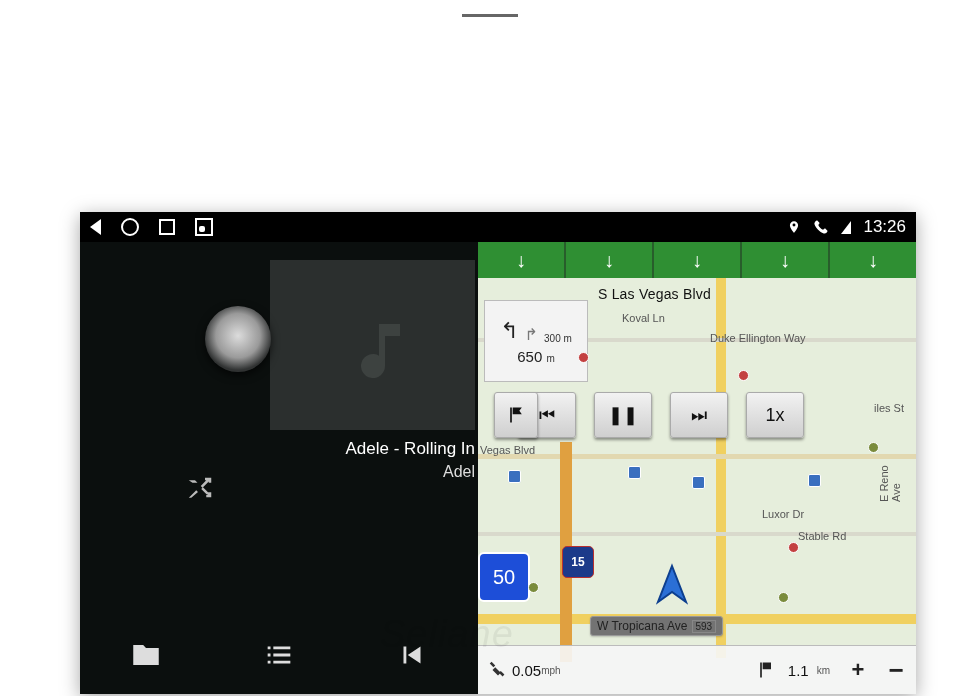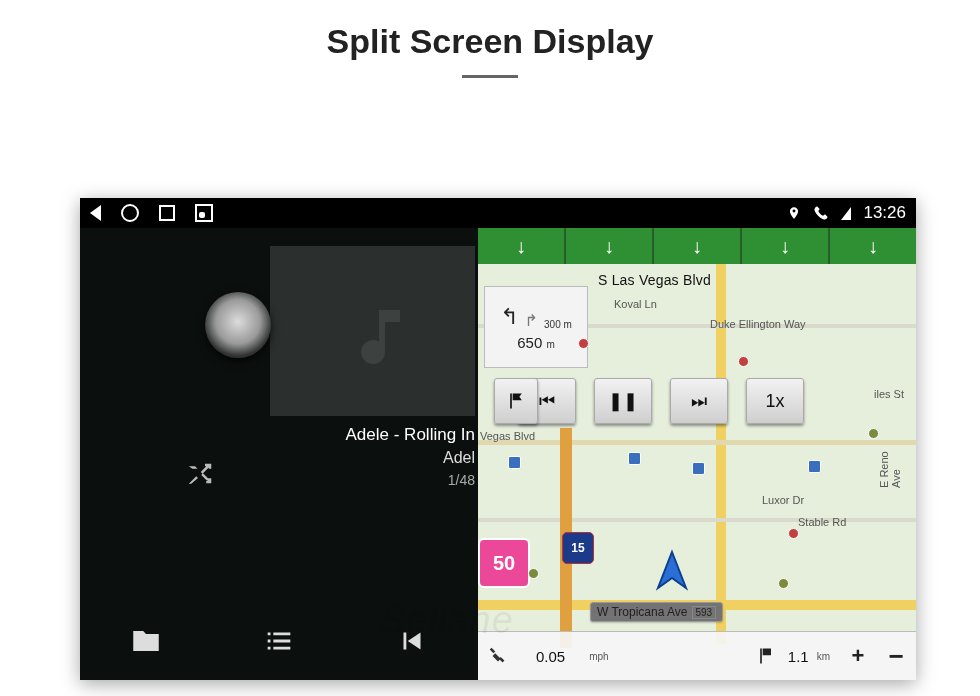--- a/index.html
+++ b/index.html
@@ -44,45 +44,44 @@
 .darrow{color:#fff;font-size:20px}
 .road{position:absolute;left:120px;top:44px;color:#111;font-size:14px;font-weight:500;letter-spacing:.2px}
 .turnbox{position:absolute;left:6px;top:58px;width:102px;height:80px;background:#f3f3f3;border:1px solid #bbb;display:flex;flex-direction:column;align-items:center;justify-content:center}
 .turnbox .arrows{display:flex;gap:6px;color:#222;font-size:22px;align-items:flex-end}
 .turnbox .dist{font-size:15px;color:#222;margin-top:4px}
 .minitxt{font-size:10px;color:#333}
 .ctrlrow{position:absolute;left:40px;top:150px;display:flex;gap:18px}
 .ctrl{width:56px;height:44px;background:linear-gradient(#f2f2f2,#cfcfcf);border:1px solid #aaa;border-radius:3px;display:flex;align-items:center;justify-content:center;font-size:18px;color:#111;box-shadow:0 2px 3px rgba(0,0,0,.4)}
 .speed{position:absolute;left:0;top:246px;width:48px;height:54px;background:#fff;border:3px solid #111;border-radius:4px;text-align:center;font-size:8px;padding-top:2px;line-height:1.1}
 .speed .num{font-size:20px;font-weight:700}
-.shield{position:absolute;left:0;top:310px;width:48px;height:46px;background:#ec4899;border:2px solid #fff;border-radius:6px;display:flex;align-items:center;justify-content:center;color:#fff;font-weight:700;font-size:20px}
+.shield{position:absolute;left:0;top:310px;width:48px;height:46px;background:#1d4ed8;border:2px solid #fff;border-radius:6px;display:flex;align-items:center;justify-content:center;color:#fff;font-weight:400;font-size:20px}
 .i15{position:absolute;left:84px;top:304px;width:30px;height:30px;background:#1c3a8a;border:1px solid #b83030;border-radius:5px;color:#fff;font-size:12px;font-weight:700;display:flex;align-items:center;justify-content:center}
 .navarrow{position:absolute;left:170px;top:320px;width:48px;height:48px}
 .labelpill{position:absolute;background:#737373;border:1px solid #999;border-radius:3px;font-size:12px;padding:2px 6px;color:#222;box-shadow:0 1px 2px rgba(0,0,0,.2)}
 .trop{left:112px;top:374px}
 .trop .num2{border:1px solid #888;padding:0 3px;margin-left:4px;font-size:10px}
 .hotel{position:absolute;width:11px;height:11px;background:#3a6fbf;border:1px solid #fff;border-radius:2px}
 .poi{position:absolute;width:9px;height:9px;background:#7a8b3c;border:1px solid #fff;border-radius:50%}
 .redpoi{position:absolute;width:9px;height:9px;background:#c34040;border:1px solid #fff;border-radius:50%}
 .roadline{position:absolute;background:#f0d060;height:10px}
 .roadv{position:absolute;background:#f0d060;width:10px}
 .minor{position:absolute;background:#d9d9cc;height:4px}
 .bottombar{position:absolute;left:0;right:0;bottom:0;height:48px;background:rgba(245,245,245,.92);border-top:1px solid #bbb;display:flex;align-items:center}
-.bbLeft{display:flex;align-items:center;gap:24px;padding-left:6px;color:#111;font-size:15px}
+.bbLeft{display:flex;align-items:center;gap:0;padding-left:6px;color:#111;font-size:15px}
 .bbMid{margin-left:auto;display:flex;align-items:center;gap:8px;color:#111;font-size:15px}
 .bbRight{margin-left:14px;margin-right:6px;display:flex;align-items:center;gap:10px}
 .bbico{width:28px;height:28px;display:flex;align-items:center;justify-content:center;color:#222}
 .watermark{position:absolute;left:300px;bottom:38px;font-size:38px;color:rgba(0,0,0,.06);font-weight:400;letter-spacing:1px;font-style:italic}
 .tinytxt{position:absolute;font-size:11px;color:#555}
 </style>
 </head>
 <body>
 <div class="wrap">
 
-<div class="title">Split Screen Display</div>
 <div class="hr"></div>
 
 <div class="device">
 
   <div class="statusbar">
     <div class="sbLeft">
       <div class="tri-back"></div>
       <div class="circ"></div>
       <div class="sq"></div>
       <div class="imgico"></div>
@@ -106,21 +105,20 @@
         <div class="note">
           <svg viewBox="0 0 24 24" width="72" height="72">
                 <path d="M12 3v10.55A4 4 0 1014 17V7h5V3h-7z"></path>
               </svg>
         </div>
       </div>
       <div class="knob"></div>
       <div class="track">
         <div>Adele - Rolling In</div>
         <div class="t2">Adel</div>
-        <div class="t3">1/48</div>
       </div>
       <div class="shuffle">
         <svg width="30" height="30" viewBox="0 0 24 24" fill="#bbb">
               <path d="M17 3h4v4h-2V6l-5 5-1.4-1.4L17 5h-1V3zM3 5h5l2 2H6L3 5zm14 11l-4-4 1.4-1.4 4 4H21v4h-4v-2h1l.0-.6zM3 19l6-6 1.4 1.4L5 19H3z"></path>
             </svg>
       </div>
       <div class="musicbtm">
         <div class="cell">
           <svg width="34" height="34" viewBox="0 0 24 24" fill="#ddd">
                 <path d="M3 5h7l2 2h9v12H3V5z"></path>
@@ -168,21 +166,21 @@
       <div class="road">S Las Vegas Blvd</div>
       <div class="turnbox">
         <div class="arrows">
           <span>↰</span>
           <span style="font-size:16px;color:#777">↱</span>
           <span class="minitxt">300 m</span>
         </div>
         <div class="dist"><span>650</span> <span class="minitxt">m</span></div>
       </div>
 
-      <div class="tinytxt" style="left:136px;top:70px">Koval Ln</div>
+      <div class="tinytxt" style="left:144px;top:70px">Koval Ln</div>
       <div class="tinytxt" style="left:232px;top:90px">Duke Ellington Way</div>
       <div class="tinytxt" style="left:2px;top:202px">Vegas Blvd</div>
       <div class="tinytxt" style="left:284px;top:266px">Luxor Dr</div>
       <div class="tinytxt" style="left:320px;top:288px">Stable Rd</div>
       <div class="tinytxt" style="left:396px;top:160px">iles St</div>
       <div class="tinytxt" style="left:400px;top:260px;transform:rotate(-90deg);transform-origin:left top">E Reno Ave</div>
 
       <div class="ctrlrow">
         <div class="ctrl">⏮</div>
         <div class="ctrl">❚❚</div>

